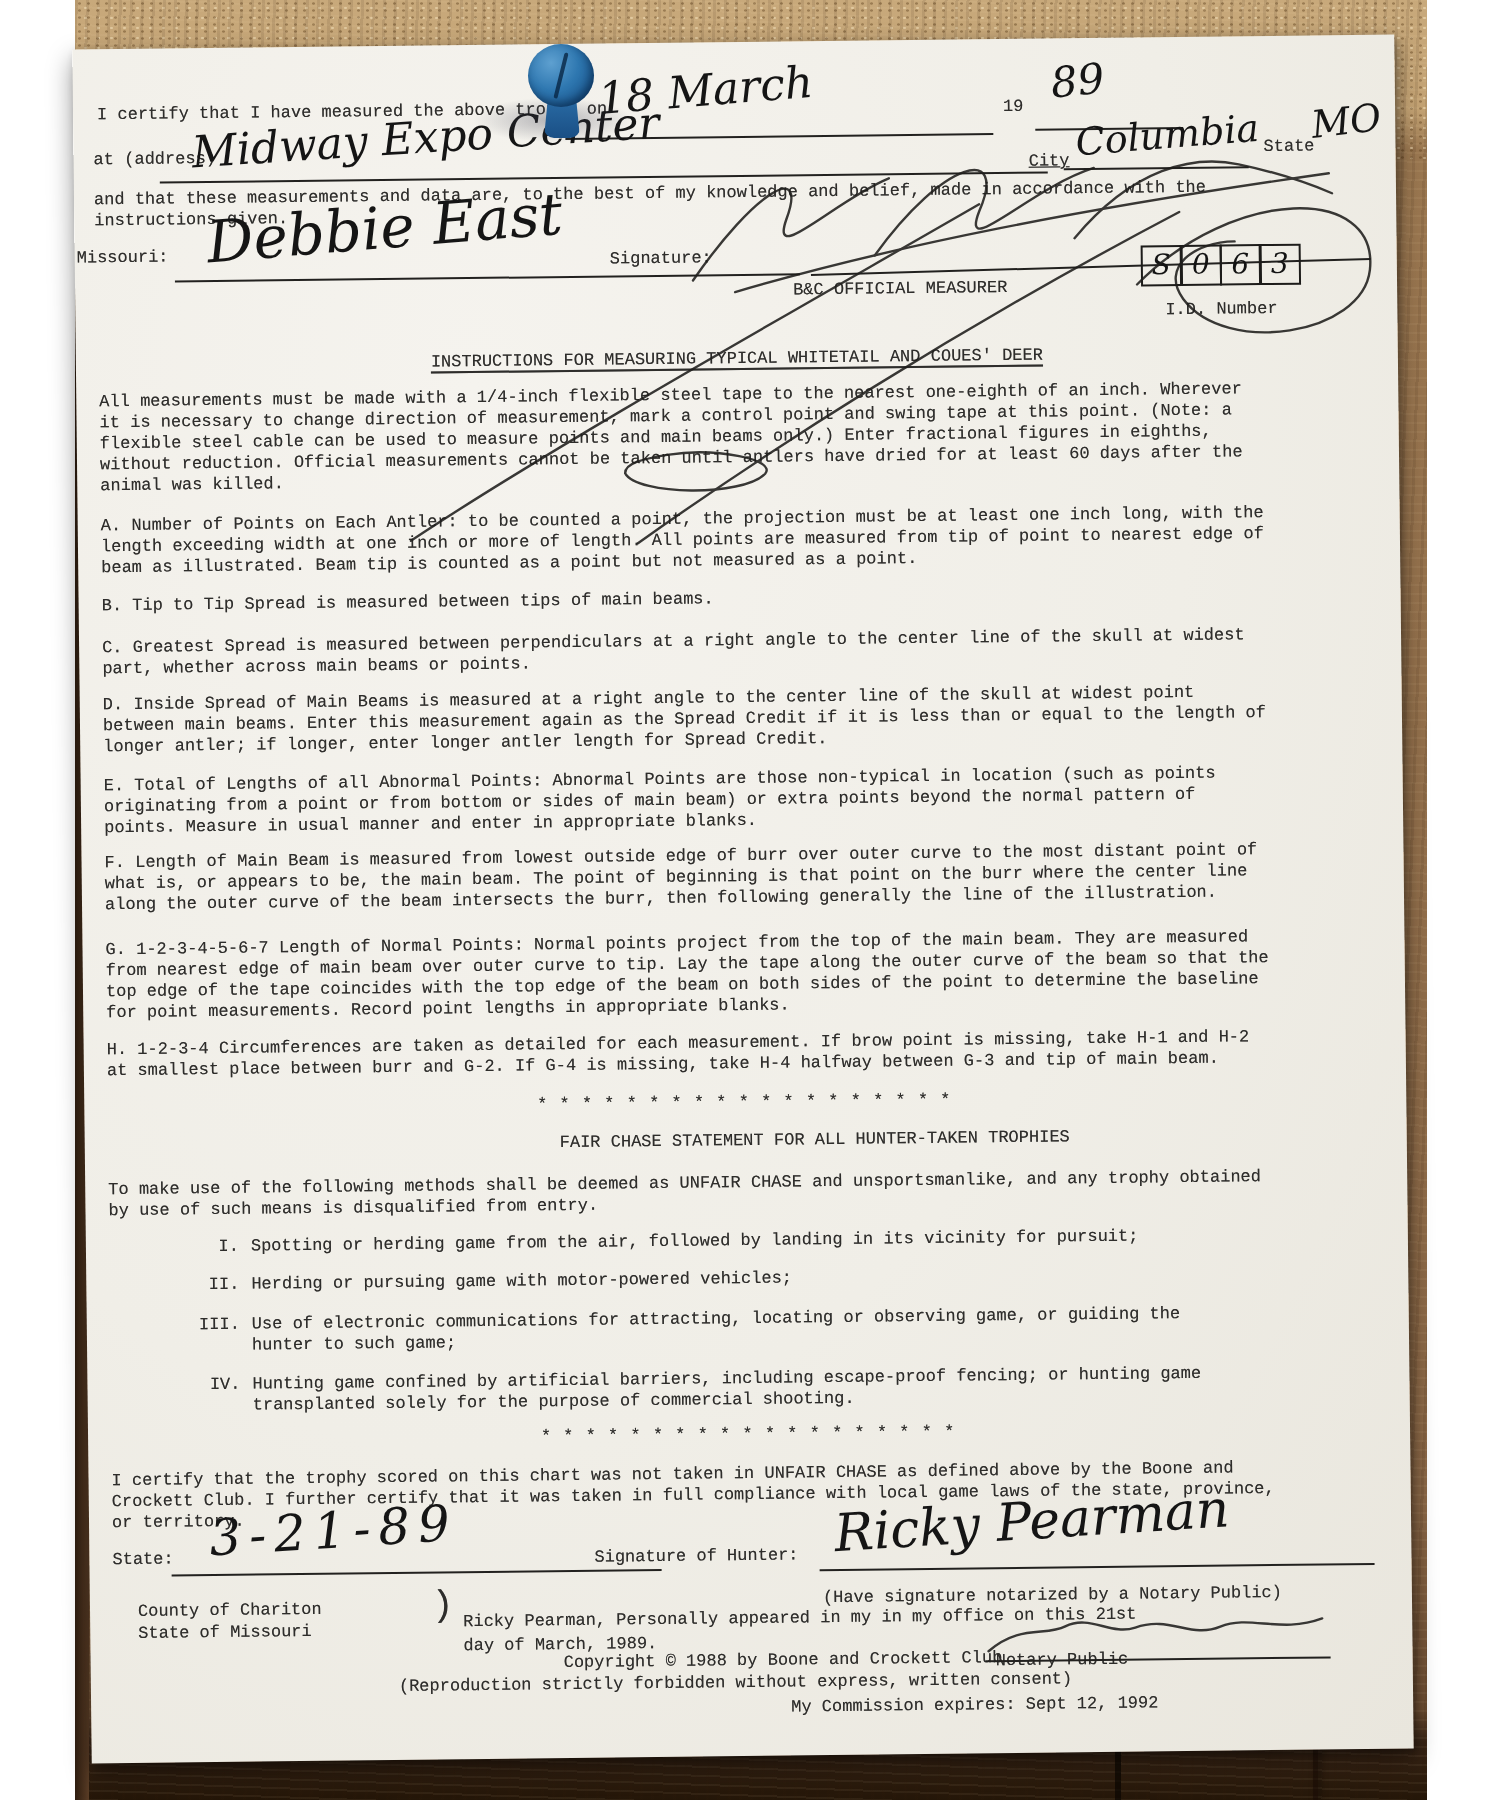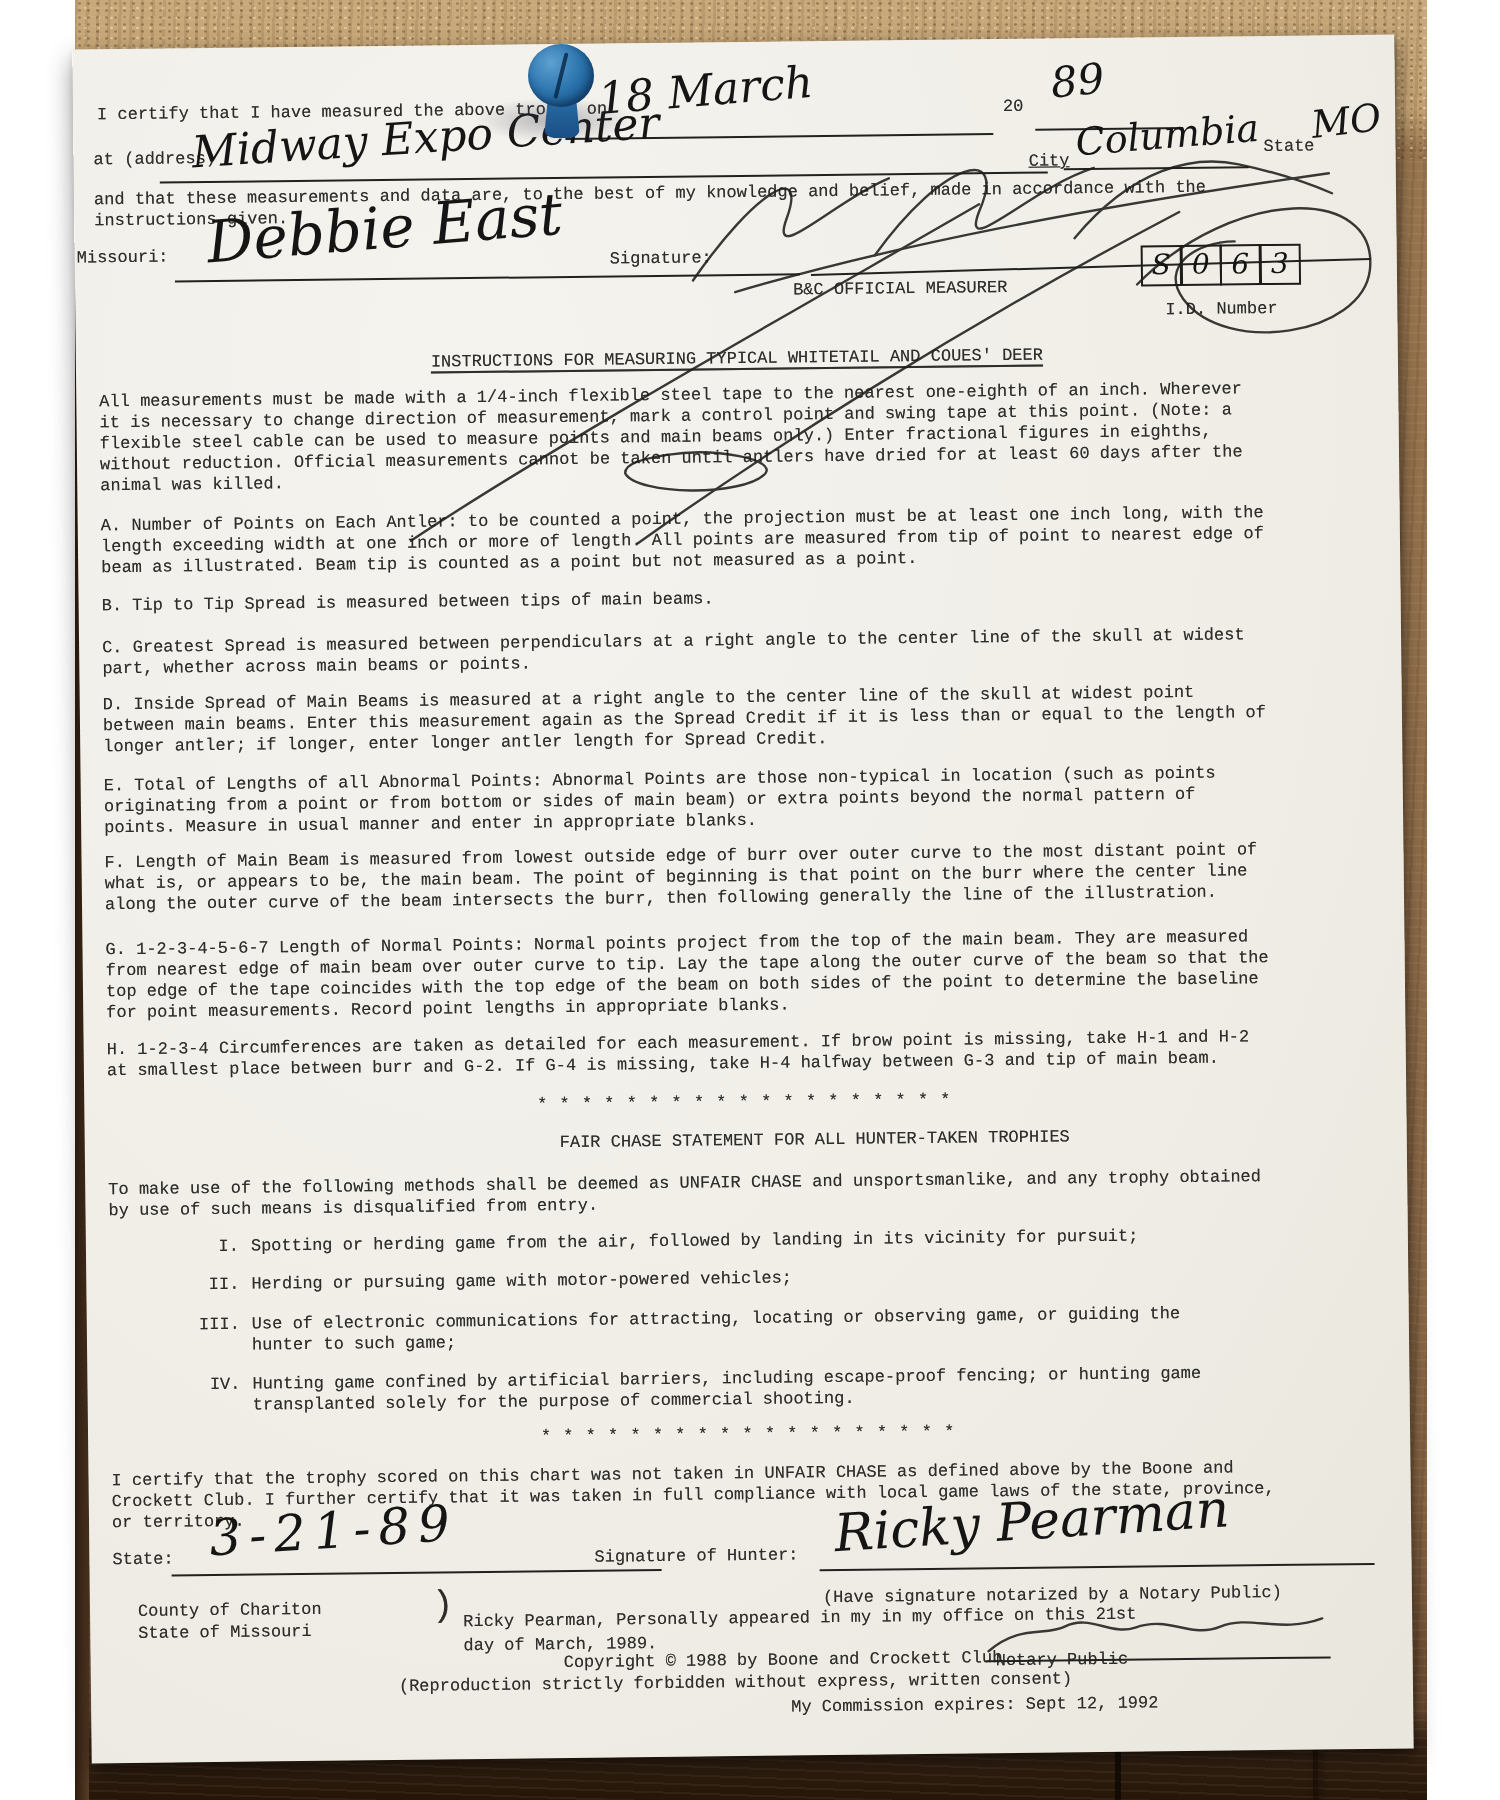--- a/index.html
+++ b/index.html
@@ -47,21 +47,21 @@
   <div class="left-edge"></div>
   <div class="plank-line"></div>
   <div class="plank-line2"></div>
 </div>
 
 <div class="paper">
 
   <div class="t" style="left:24px;top:55px;">I certify that I have measured the above trophy on</div>
   <div class="hand" style="left:525px;top:22px;font-size:44px;transform:rotate(-4deg);">18 March</div>
   <div class="uline" style="left:492px;top:94px;width:428px;"></div>
-  <div class="t" style="left:930px;top:57px;">20</div>
+  <div class="t" style="left:930px;top:57px;">19</div>
   <div class="hand" style="left:978px;top:18px;font-size:42px;transform:rotate(-5deg);">89</div>
   <div class="uline" style="left:962px;top:90px;width:148px;"></div>
 
   <div class="t" style="left:20px;top:100px;">at (address)</div>
   <div class="hand" style="left:118px;top:66px;font-size:44px;transform:rotate(-3deg);">Midway Expo Center</div>
   <div class="uline" style="left:86px;top:133px;width:888px;"></div>
   <div class="t" style="left:955px;top:112px;text-decoration:underline;">City</div>
   <div class="hand" style="left:1002px;top:76px;font-size:38px;transform:rotate(-4deg);">Columbia</div>
   <div class="uline" style="left:990px;top:130px;width:185px;"></div>
   <div class="t" style="left:1190px;top:100px;text-align:center;">State</div>

